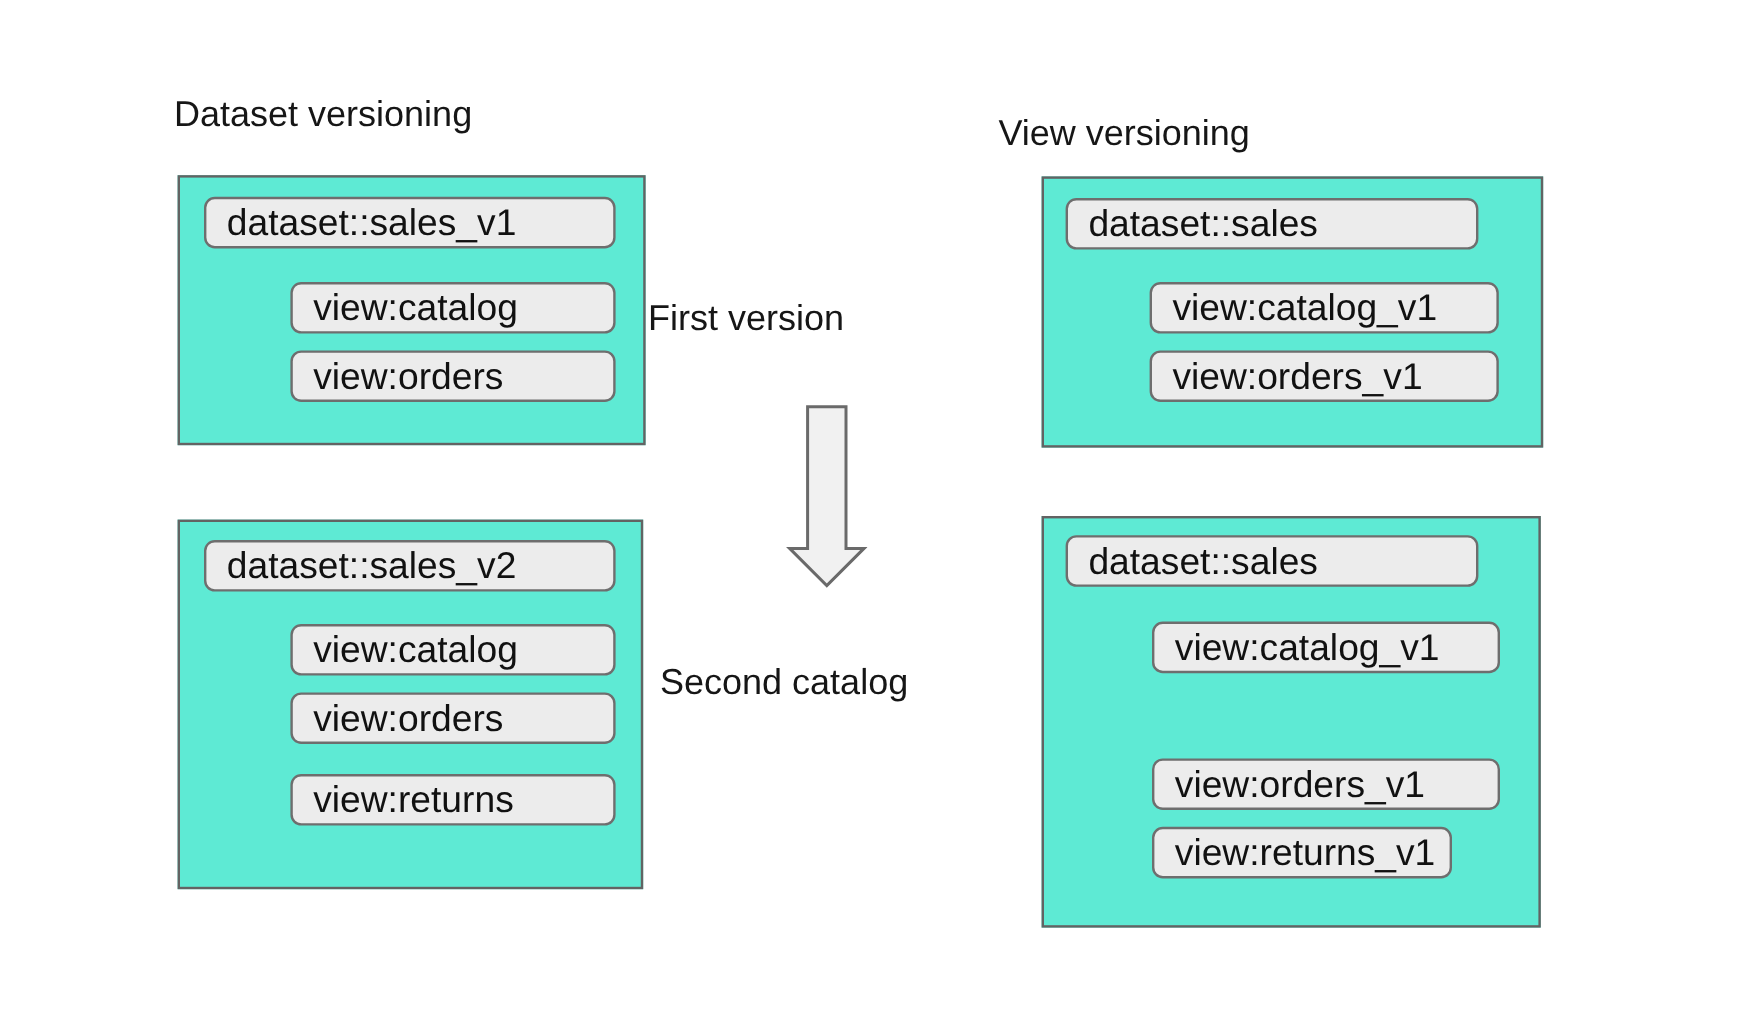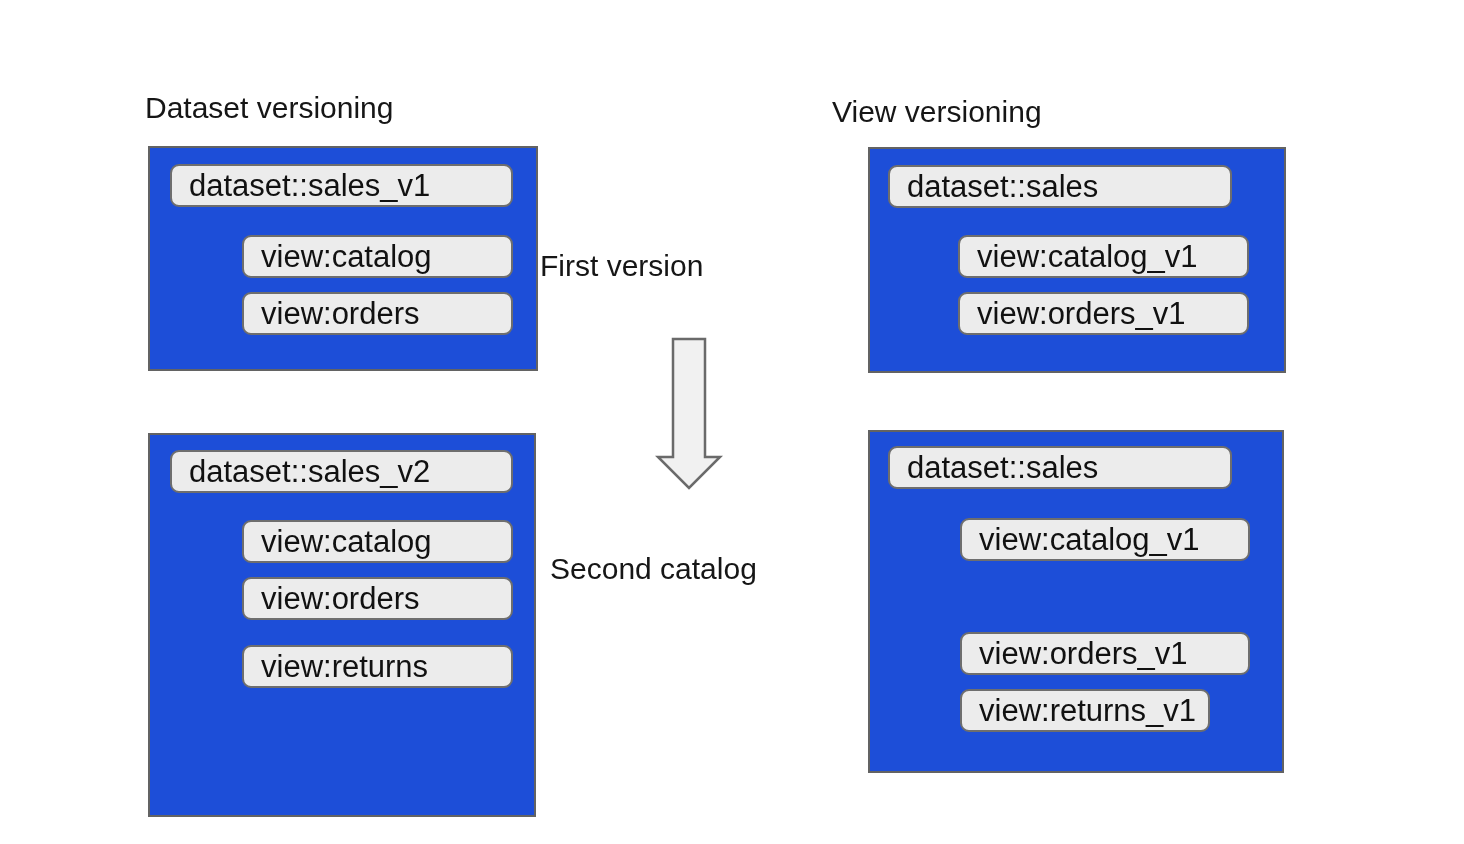--- a/index.html
+++ b/index.html
@@ -17,21 +17,21 @@
   }
   .col-title {
     position: absolute;
     font-size: 30px;
     line-height: 36px;
     color: #161616;
     white-space: nowrap;
   }
   .vbox {
     position: absolute;
-    background: #1d4ed8;
+    background: #5eead4;
     border: 2px solid #636363;
     box-sizing: border-box;
   }
   .pill {
     position: absolute;
     box-sizing: border-box;
     height: 43px;
     background: #ececec;
     border: 2px solid #6e6e6e;
     border-radius: 9px;
@@ -53,31 +53,31 @@
     position: absolute;
     left: 655px;
     top: 337px;
     width: 68px;
     height: 153px;
   }
 </style>
 </head>
 <body>
 
-<div class="col-title" style="left:145px; top:90px;text-align:right;">Dataset versioning</div>
+<div class="col-title" style="left:145px; top:78px;text-align:right;">Dataset versioning</div>
 
 <div class="col-title" style="left:832px; top:94px;">View versioning</div>
 
 <div class="vbox" style="left:148px; top:146px; width:390px; height:225px;">
   <div class="pill" style="left:20px; top:16px; width:343px;">dataset::sales_v1</div>
   <div class="pill" style="left:92px; top:87px; width:271px;">view:catalog</div>
   <div class="pill" style="left:92px; top:144px; width:271px;">view:orders</div>
 </div>
 
-<div class="vbox" style="left:148px; top:433px; width:388px; height:384px;">
+<div class="vbox" style="left:148px; top:433px; width:388px; height:308px;">
   <div class="pill" style="left:20px; top:15px; width:343px;">dataset::sales_v2</div>
   <div class="pill" style="left:92px; top:85px; width:271px;">view:catalog</div>
   <div class="pill" style="left:92px; top:142px; width:271px;">view:orders</div>
   <div class="pill" style="left:92px; top:210px; width:271px;">view:returns</div>
 </div>
 
 <div class="center-label" style="left:540px; top:248px; width:300px;">First version</div>
 
 <div class="arrow-wrap">
   <svg width="68" height="153" viewBox="0 0 68 153" xmlns="http://www.w3.org/2000/svg">

